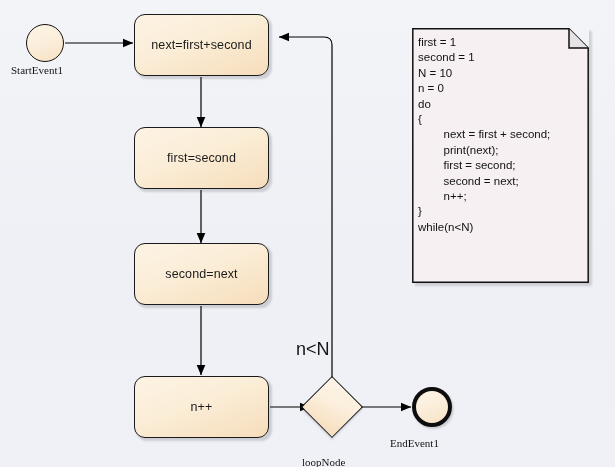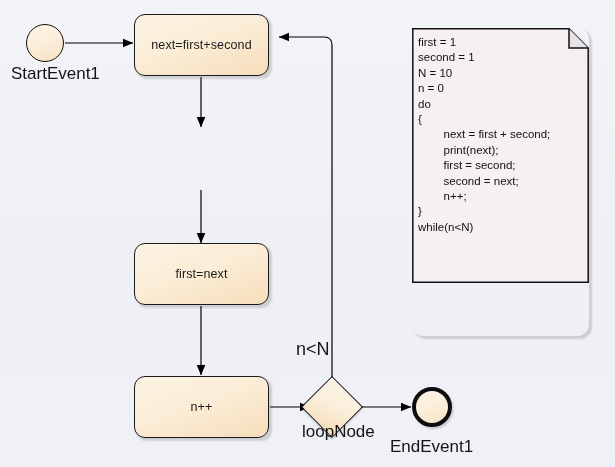--- a/index.html
+++ b/index.html
@@ -76,41 +76,41 @@
     background: linear-gradient(160deg, #fdf4e6 0%, #fbeedc 45%, #f6ddbb 100%);
     border: 1.4px solid #1a1a1a;
     transform: rotate(45deg);
     box-sizing: border-box;
     box-shadow: 1.5px 1.5px 2px rgba(70,70,80,0.16);
   }
 
   
   .node-label {
     position: absolute;
-    font-size: 17px;
+    font-size: 11px;
     color: #141414;
     white-space: nowrap;
+    font-family: Liberation Serif, serif;
   }
   .edge-label {
     position: absolute;
     font-size: 18px;
     color: #141414;
     white-space: nowrap;
   }
 
   
   .note {
     position: absolute;
     left: 412px;
     top: 28px;
     width: 177px;
-    height: 308px;
+    height: 255px;
     box-sizing: border-box;
     box-shadow: 2.5px 2.5px 2px rgba(70,70,80,0.20);
-    border-radius: 12px;
   }
   .note-shape {
     position: absolute;
     left: 0;
     top: 0;
     width: 177px;
     height: 255px;
   }
   .note-text {
     position: absolute;
@@ -150,31 +150,34 @@
     <path d="M332,384 L332,45 Q332,37 324,37 L279,37" fill="none" stroke="#000000" stroke-width="1.2" marker-end="url(#arrow)"></path>
   </svg>
 
   <div class="event start" style="left:26px; top:24px;"></div>
   <div class="node-label" style="left:11px; top:64px;">StartEvent1</div>
 
   <div class="task" style="left:134px; top:14px;">
     <span class="task-label">next=first+second</span>
   </div>
 
+  <div class="task" style="left:134px; top:127px;">
+    <span class="task-label">first=second</span>
+  </div>
 
   <div class="task" style="left:134px; top:243px;">
-    <span class="task-label">first=next</span>
+    <span class="task-label">second=next</span>
   </div>
 
   <div class="task" style="left:134px; top:376px;">
     <span class="task-label">n++</span>
   </div>
 
   <div class="gateway" style="left:310px; top:385px;"></div>
-  <div class="node-label" style="left:302px; top:422px;">loopNode</div>
+  <div class="node-label" style="left:302px; top:456px;">loopNode</div>
 
   <div class="edge-label" style="left:296px; top:339px;">n&lt;N</div>
 
   <div class="event end" style="left:412px; top:387px;"></div>
   <div class="node-label" style="left:390px; top:437px;">EndEvent1</div>
 
   <div class="note">
     <svg class="note-shape" viewBox="0 0 177 255" xmlns="http://www.w3.org/2000/svg">
       <path d="M0.8,0.8 L157,0.8 L176.2,20 L176.2,254.2 L0.8,254.2 Z" fill="#f6f0f3" stroke="#111111" stroke-width="1.5" stroke-linejoin="miter"></path>
       <path d="M157,0.8 L157,20 L176.2,20" fill="#e6e2e6" stroke="#111111" stroke-width="1.5" stroke-linejoin="miter"></path>

